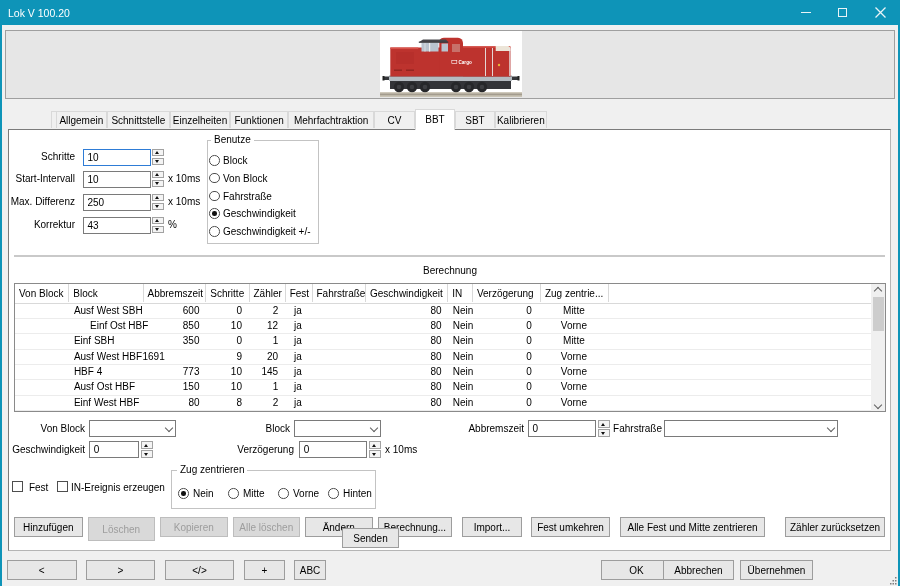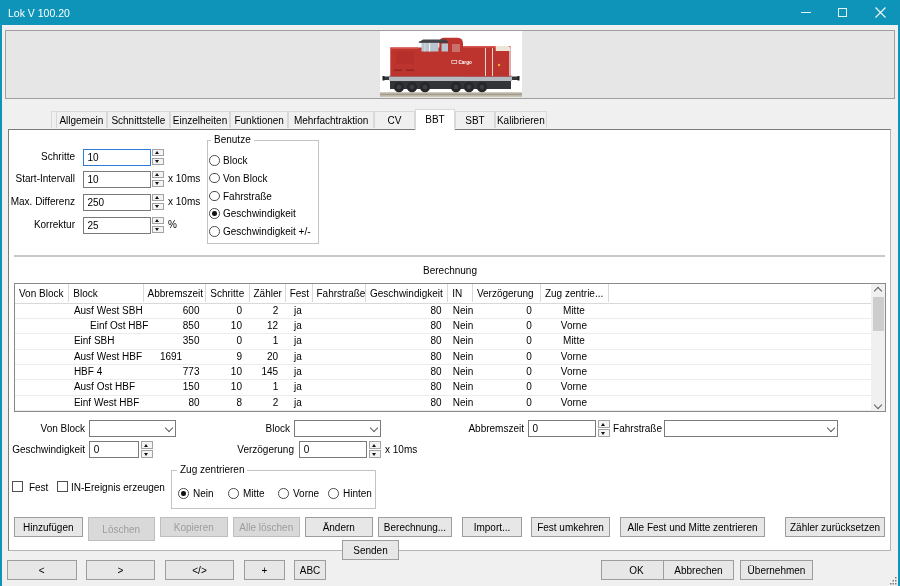--- a/index.html
+++ b/index.html
@@ -141,21 +141,21 @@
 
 <div class="lbl" style="left:0;top:196px;width:75px;">Max. Differenz</div>
 <div class="inp" style="left:82.5px;top:193.5px;width:68px;height:17px;">250</div>
 <div class="spin" style="left:151.5px;top:193.5px;">
     <div class="sb up"></div>
     <div class="sb dn"></div>
   </div>
 <div class="txt" style="left:168px;top:196px;">x 10ms</div>
 
 <div class="lbl" style="left:0;top:219px;width:75px;">Korrektur</div>
-<div class="inp" style="left:82.5px;top:216.5px;width:68px;height:17px;">25</div>
+<div class="inp" style="left:82.5px;top:216.5px;width:68px;height:17px;">43</div>
 <div class="spin" style="left:151.5px;top:216.5px;">
     <div class="sb up"></div>
     <div class="sb dn"></div>
   </div>
 <div class="txt" style="left:168px;top:219px;">%</div>
 
 <div class="group" style="left:206.5px;top:140px;width:112px;height:104px;"></div>
 <div class="glabel" style="left:211px;top:134px;">Benutze</div>
 <div class="radio" style="left:209px;top:155px;"></div>
 <div class="txt" style="left:223px;top:155px;">Block</div>
@@ -224,21 +224,21 @@
     <div class="txt" style="left:142.5px;width:57px;text-align:right;top:335.4px;">350</div>
     <div class="txt" style="left:205.3px;width:36.7px;text-align:right;top:335.4px;">0</div>
     <div class="txt" style="left:248.5px;width:29.7px;text-align:right;top:335.4px;">1</div>
     <div class="txt" style="left:294px;top:335.4px;">ja</div>
     <div class="txt" style="left:365px;width:76.5px;text-align:right;top:335.4px;">80</div>
     <div class="txt" style="left:452.8px;top:335.4px;">Nein</div>
     <div class="txt" style="left:471.9px;width:60px;text-align:right;top:335.4px;">0</div>
     <div class="txt" style="left:539.9px;width:68px;text-align:center;top:335.4px;">Mitte</div>
     <div class="abs" style="left:15px;top:348.55px;width:856px;height:1px;background:#ececec;"></div>
     <div class="txt" style="left:73.9px;top:350.75px;">Ausf West HBF</div>
-    <div class="txt" style="left:142.5px;width:57px;text-align:center;top:350.75px;">1691</div>
+    <div class="txt" style="left:142.5px;width:57px;text-align:left;top:350.75px;">1691</div>
     <div class="txt" style="left:205.3px;width:36.7px;text-align:right;top:350.75px;">9</div>
     <div class="txt" style="left:248.5px;width:29.7px;text-align:right;top:350.75px;">20</div>
     <div class="txt" style="left:294px;top:350.75px;">ja</div>
     <div class="txt" style="left:365px;width:76.5px;text-align:right;top:350.75px;">80</div>
     <div class="txt" style="left:452.8px;top:350.75px;">Nein</div>
     <div class="txt" style="left:471.9px;width:60px;text-align:right;top:350.75px;">0</div>
     <div class="txt" style="left:539.9px;width:68px;text-align:center;top:350.75px;">Vorne</div>
     <div class="abs" style="left:15px;top:363.9px;width:856px;height:1px;background:#ececec;"></div>
     <div class="txt" style="left:73.9px;top:366.09999999999997px;">HBF 4</div>
     <div class="txt" style="left:142.5px;width:57px;text-align:right;top:366.09999999999997px;">773</div>
@@ -331,21 +331,21 @@
 <div class="btn" style="left:462px;top:517px;width:60px;height:20px;">Import...</div>
 <div class="btn" style="left:531px;top:517px;width:79px;height:20px;">Fest umkehren</div>
 <div class="btn" style="left:620px;top:517px;width:145px;height:20px;">Alle Fest und Mitte zentrieren</div>
 <div class="btn" style="left:785px;top:517px;width:100px;height:20px;">Zähler zurücksetzen</div>
 
 <div class="btn" style="left:7px;top:560px;width:69.5px;height:20px;">&lt;</div>
 <div class="btn" style="left:86px;top:560px;width:69px;height:20px;">&gt;</div>
 <div class="btn" style="left:165px;top:560px;width:69px;height:20px;">&lt;/&gt;</div>
 <div class="btn" style="left:244px;top:560px;width:41px;height:20px;">+</div>
 <div class="btn" style="left:294px;top:560px;width:32px;height:20px;">ABC</div>
-<div class="btn" style="left:342px;top:540px;width:57px;height:20px;">Senden</div>
+<div class="btn" style="left:342px;top:528px;width:57px;height:20px;">Senden</div>
 <div class="btn" style="left:585px;top:560px;width:71px;height:20px;margin-left:16px;">OK</div>
 <div class="btn" style="left:663px;top:560px;width:71px;height:20px;">Abbrechen</div>
 <div class="btn" style="left:740px;top:560px;width:73px;height:20px;">Übernehmen</div>
 <div class="btn" style="left:821px;top:560px;width:69px;height:20px;margin-top:33px;">Hilfe</div>
 
 <svg class="abs" style="left:888px;top:576px;" width="10" height="10" viewBox="0 0 10 10">
   <g fill="#7e7e7e">
       <rect x="7" y="1" width="1.5" height="1.5"></rect>
       <rect x="4.5" y="4" width="1.5" height="1.5"></rect>
       <rect x="7" y="4" width="1.5" height="1.5"></rect>

